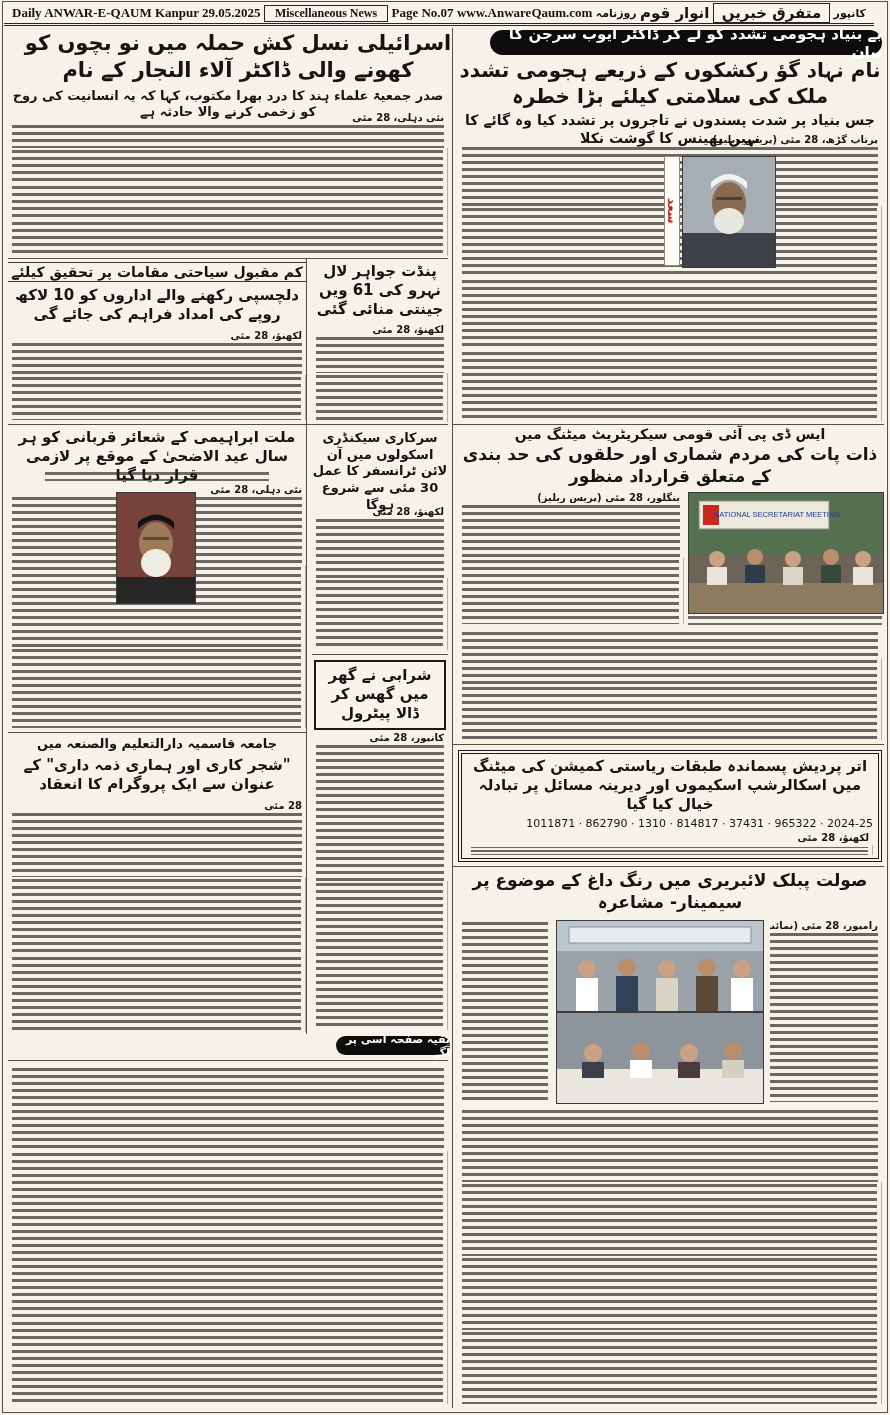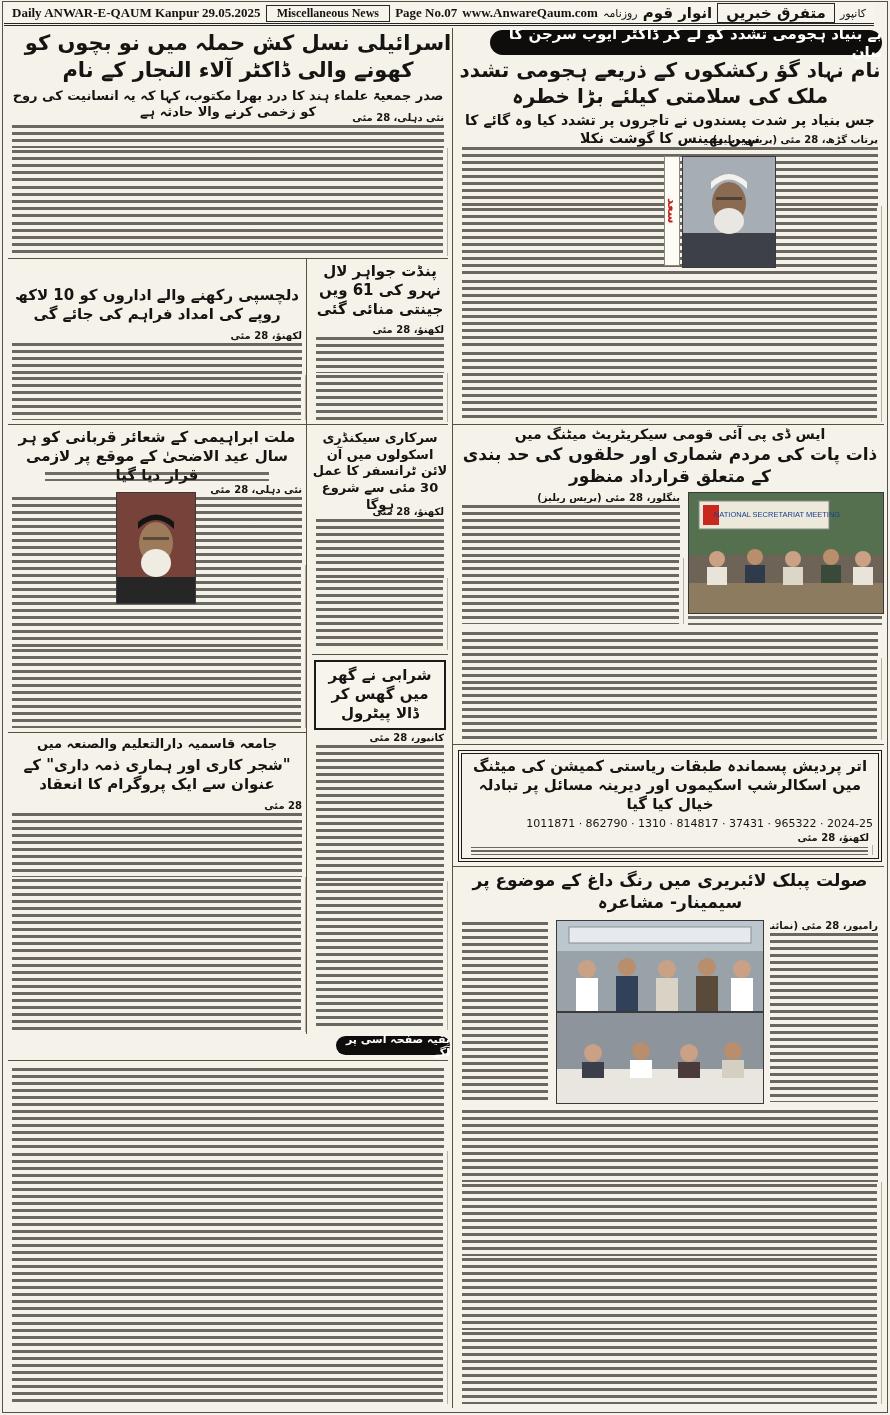--- a/index.html
+++ b/index.html
@@ -6,21 +6,21 @@
   .page{position:relative;width:890px;height:1415px;background:#f5f2e9;overflow:hidden;
         color:#161412;font-family:"DejaVu Sans",sans-serif;}
   .frame{position:absolute;left:2px;top:1px;right:2px;bottom:2px;border:1px solid #55504a;pointer-events:none;}
   
   .topbar{position:absolute;left:4px;right:16px;top:3px;height:23px;box-sizing:border-box;
           display:flex;align-items:center;justify-content:space-between;padding:0 8px;
           border-bottom:3px double #262626;font-family:"Liberation Serif",serif;
           font-size:13px;font-weight:bold;background:#f7f4ec;}
   .hd-box{border:1px solid #262626;padding:0 10px;font-size:12px;}
   .urdu{direction:rtl;font-family:"DejaVu Sans",sans-serif;}
-  .hd-small{font-size:11px;font-weight:normal;}
+  .hd-small{font-size:11px;font-weight:bold;}
   .hd-title{font-size:15px;font-weight:bold;}
   .hd-big{font-size:15px;font-weight:bold;border:1px solid #262626;padding:0 8px;}
   
   .art{position:absolute;box-sizing:border-box;}
   .head{font-weight:bold;text-align:center;line-height:1.28;margin:0;}
   .sub{font-weight:bold;text-align:center;margin:0;line-height:1.25;}
   .kick{font-weight:bold;text-align:center;margin:0;border-top:1px solid #3c382f;border-bottom:1px solid #3c382f;padding:1px 0;}
   .kick2{font-weight:bold;text-align:center;margin:0;}
   .cols{display:flex;direction:rtl;flex-direction:column;}
   .col{flex:1;display:flex;flex-direction:column;padding:0 4px;min-width:0;}
@@ -90,20 +90,23 @@
         <div class="sim"></div>
       </div>
     <div class="col">
         <div class="sim"></div>
       </div>
     <div class="col">
         <div class="sim"></div>
       </div>
   </section>
 
+  <section class="art" style="left:8px;top:262px;width:298px;">
+    <p class="urdu kick f14">کم مقبول سیاحتی مقامات پر تحقیق کیلئے</p>
+  </section>
   <section class="art" style="left:8px;top:286px;width:298px;">
     <h2 class="urdu head f15">دلچسپی رکھنے والے اداروں کو 10 لاکھ روپے کی امداد فراہم کی جائے گی</h2>
   </section>
   <section class="art cols" style="left:8px;top:330px;width:298px;height:90px;">
     <div class="col">
       <span class="dateline">لکھنؤ، 28 مئی</span>
       <div class="sim"></div>
     </div>
     <div class="col">
         <div class="sim"></div>

